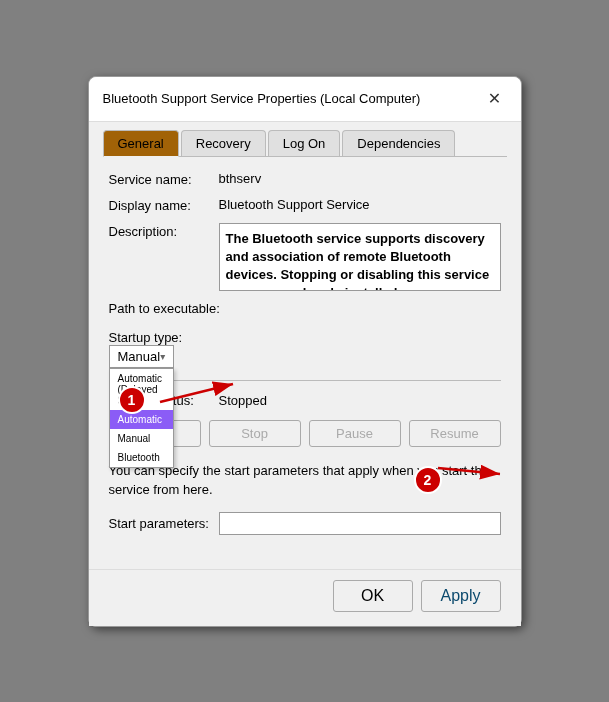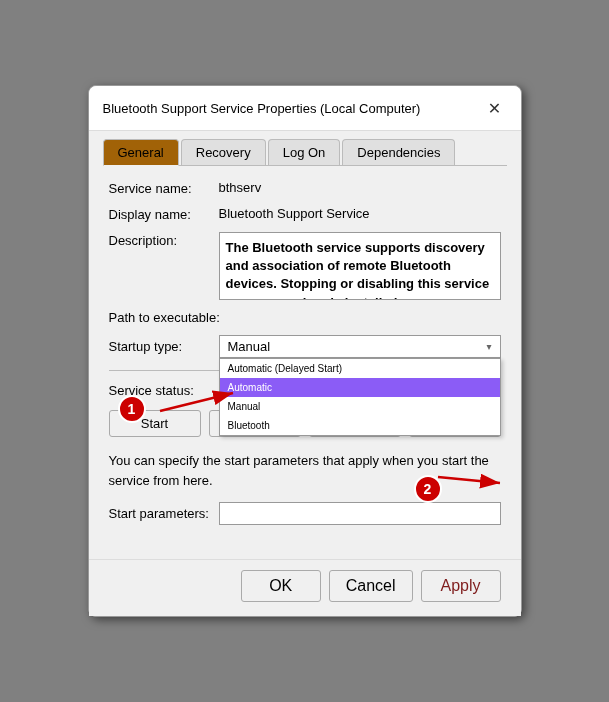--- a/index.html
+++ b/index.html
@@ -135,20 +135,21 @@
     .path-value {
       color: #000;
       margin-left: 0;
     }
 
     .startup-row {
       display: flex;
       align-items: flex-start;
       margin-bottom: 6px;
       position: relative;
+      flex-direction: column;
     }
 
     .startup-label {
       width: 110px;
       min-width: 110px;
       color: #000;
       padding-top: 4px;
     }
 
     .dropdown-container {
@@ -262,21 +263,21 @@
       min-width: 80px;
       padding: 6px 16px;
       border: 1px solid #aaa;
       background: #f0f0f0;
       cursor: pointer;
       font-size: 16px;
       border-radius: 3px;
     }
 
     .footer-button:disabled {
-      color: #7f1d1d;
+      color: #0c4a6e;
       cursor: default;
     }
 
     
     .annotation-circle {
       display: inline-flex;
       align-items: center;
       justify-content: center;
       width: 28px;
       height: 28px;
@@ -384,21 +385,20 @@
       <p class="hint-text">You can specify the start parameters that apply when you start the service from here.</p>
 
       <div class="start-params-row">
         <span class="start-params-label">Start parameters:</span>
         <input class="start-params-input" type="text" value="" style="">
       </div>
     </div>
 
     <div class="dialog-footer">
       <button class="footer-button">OK</button>
-      <button class="footer-button">Cancel</button>
       <button class="footer-button" disabled="">Apply</button>
     </div>
   </div>
 
   <div class="annotation-circle annotation-1">1</div>
 
   <div class="annotation-circle annotation-2">2</div>
 
   <svg class="arrow-svg" width="530" height="702" style="top:0;left:0;">
 

